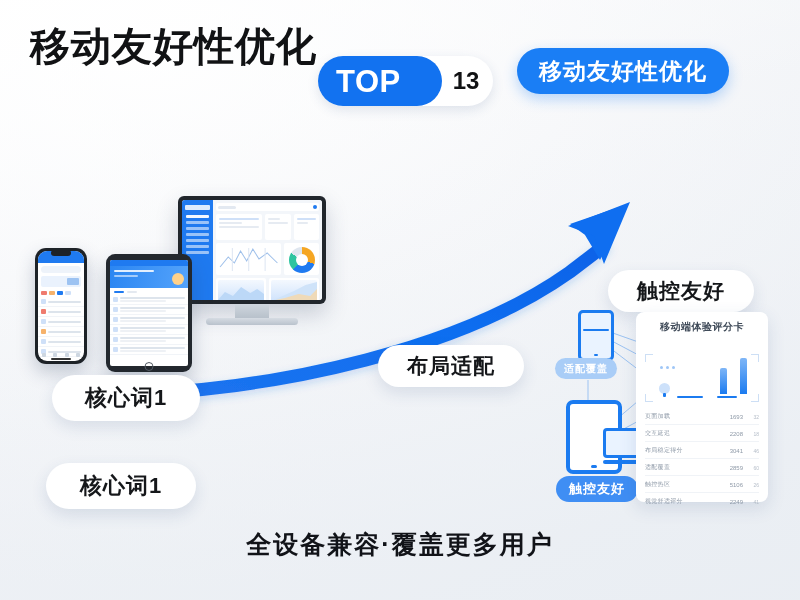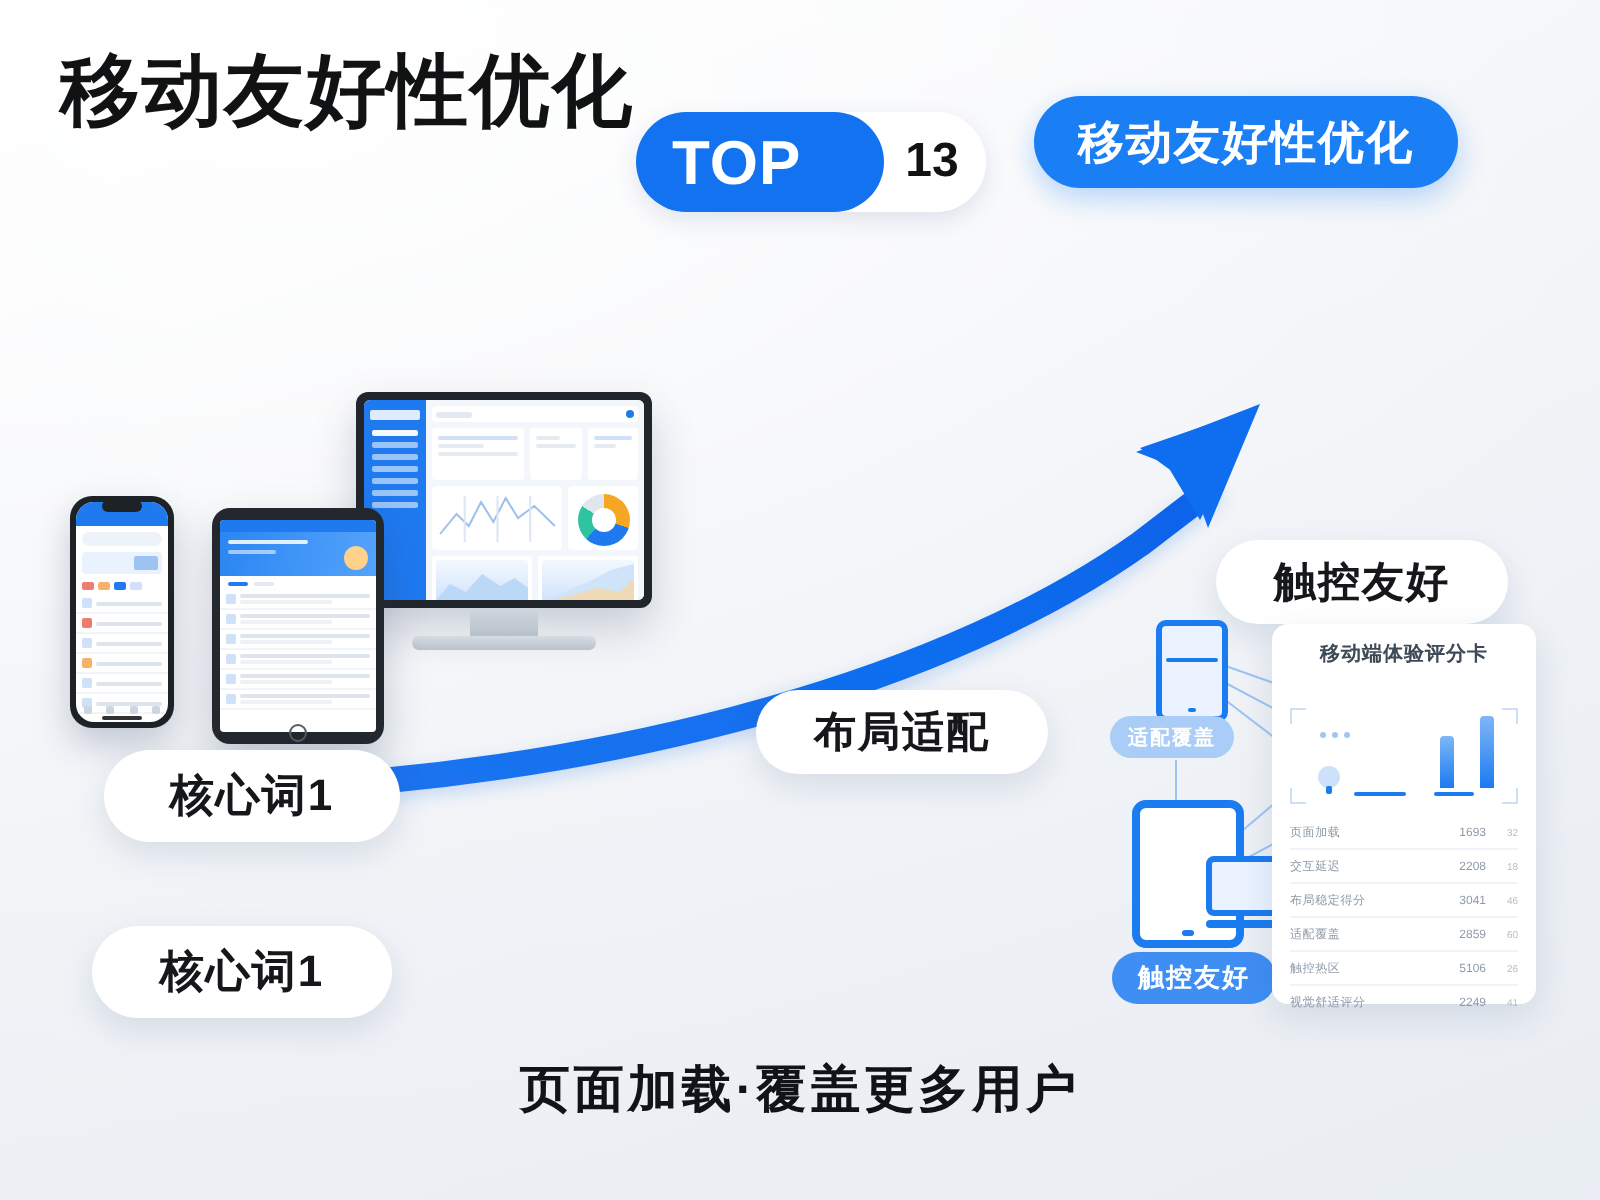--- a/index.html
+++ b/index.html
@@ -554,15 +554,15 @@
         </div>
         <div class="sc-row">
           <span class="sc-rname">视觉舒适评分</span>
           <span class="sc-rval">2249</span>
           <span class="sc-rdelta">41</span>
         </div>
       </div>
     </div>
   </div>
 
-  <div class="footer">页面加载·覆盖更多用户</div>
+  <div class="footer">全设备兼容·覆盖更多用户</div>
 
 </div>
 
 </body></html>

